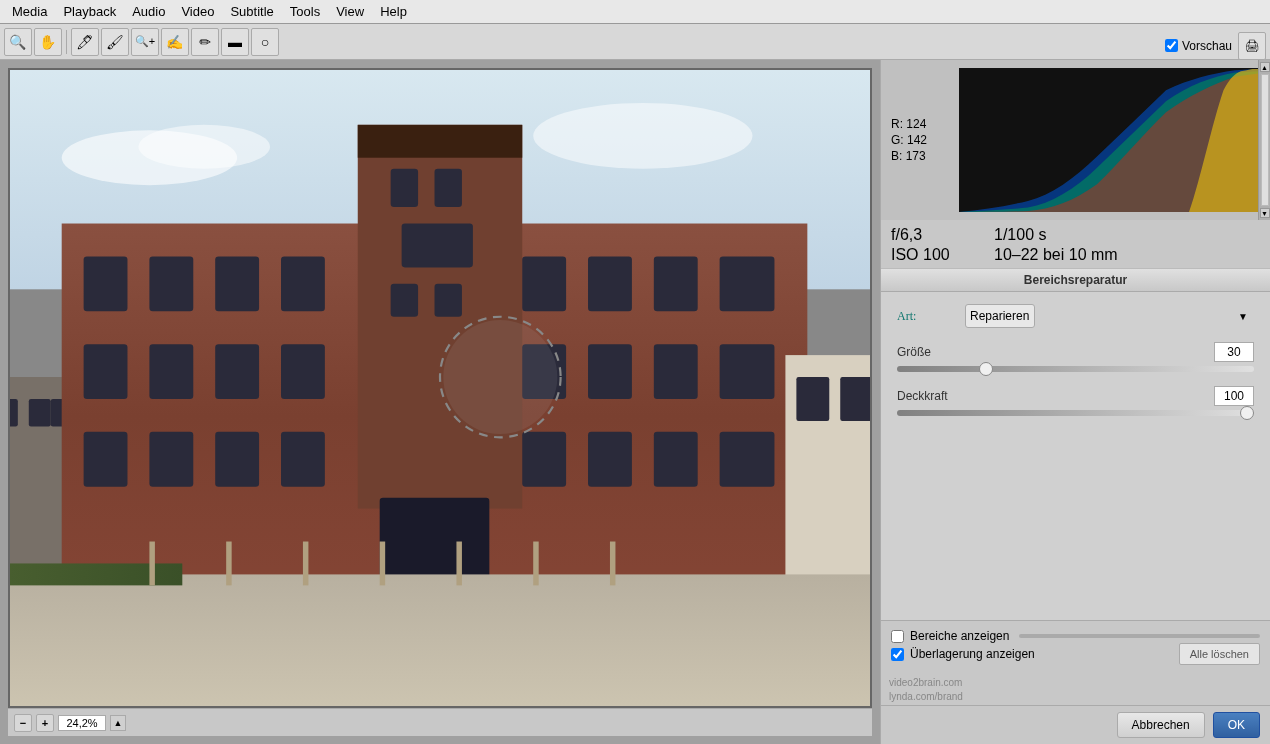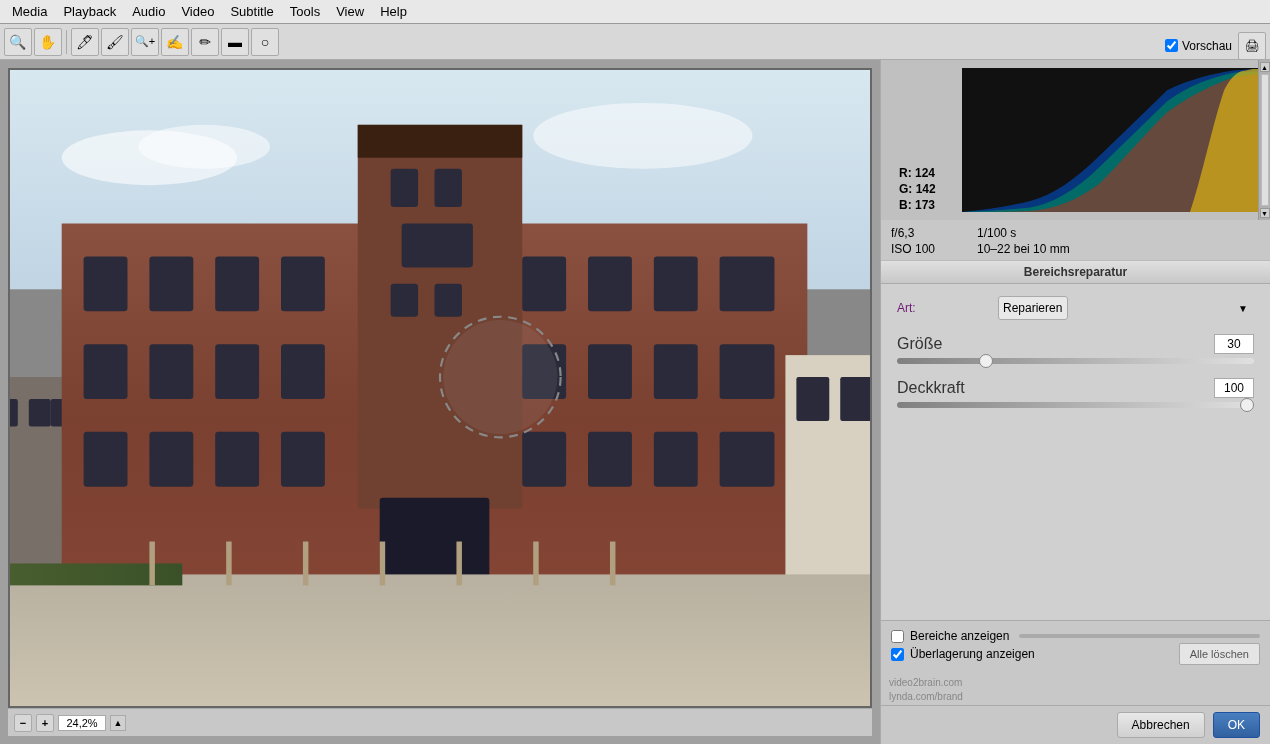--- a/index.html
+++ b/index.html
@@ -139,27 +139,26 @@
     }
     #histogram-canvas {
       flex: 1;
       margin: 8px 0 8px 8px;
       background: #1a1a1a;
       position: relative;
       overflow: hidden;
     }
 
     #rgb-info {
-      padding: 8px 18px;
-      display: flex;
-      flex-direction: column;
-      justify-content: flex-end;
+      padding: 8px 10px;
+      display: flex;
+      flex-direction: column;
+      justify-content: center;
       min-width: 70px;
       gap: 2px;
-      font-weight: bold;
     }
     .rgb-row { font-size: 12px; }
 
     #hist-scrollbar {
       width: 12px;
       background: #b0b0b0;
       border-left: 1px solid #999;
       display: flex;
       flex-direction: column;
       align-items: center;
@@ -185,22 +184,22 @@
     #exposure-info {
       padding: 6px 10px 4px 10px;
       background: #c8c8c8;
       display: flex;
       flex-direction: column;
       gap: 2px;
     }
     .exposure-row {
       display: flex;
       align-items: center;
-      gap: 6px;
-      font-size: 12px;
+      gap: 23px;
+      font-size: 16px;
     }
 
     
     .section-header {
       background: linear-gradient(180deg, #e0e0e0 0%, #c8c8c8 100%);
       border-top: 1px solid #bbb;
       border-bottom: 1px solid #aaa;
       padding: 4px 0;
       font-size: 12px;
       font-weight: bold;
@@ -218,34 +217,34 @@
       gap: 14px;
     }
 
     .control-row {
       display: flex;
       align-items: center;
       gap: 8px;
     }
     .control-label {
       font-size: 12px;
-      color: #701a75;
+      color: #0f766e;
       min-width: 60px;
+      font-family: Liberation Serif, serif;
     }
     .control-select {
       flex: 1;
       height: 24px;
       background: #e8e8e8;
       border: 1px solid #aaa;
       border-radius: 3px;
       padding: 0 4px;
       font-size: 12px;
       cursor: pointer;
       appearance: none;
-      margin-left: 33px;
       -webkit-appearance: none;
     }
     .select-wrapper {
       flex: 1;
       position: relative;
     }
     .select-arrow {
       position: absolute;
       right: 6px;
       top: 50%;
@@ -258,21 +257,21 @@
       display: flex;
       flex-direction: column;
       gap: 4px;
     }
     .slider-header {
       display: flex;
       justify-content: space-between;
       align-items: center;
     }
     .slider-name {
-      font-size: 16px;
+      font-size: 12px;
       color: #333;
     }
     .slider-value-box {
       width: 40px;
       height: 20px;
       background: white;
       border: 1px solid #aaa;
       text-align: center;
       font-size: 12px;
       padding: 1px;

